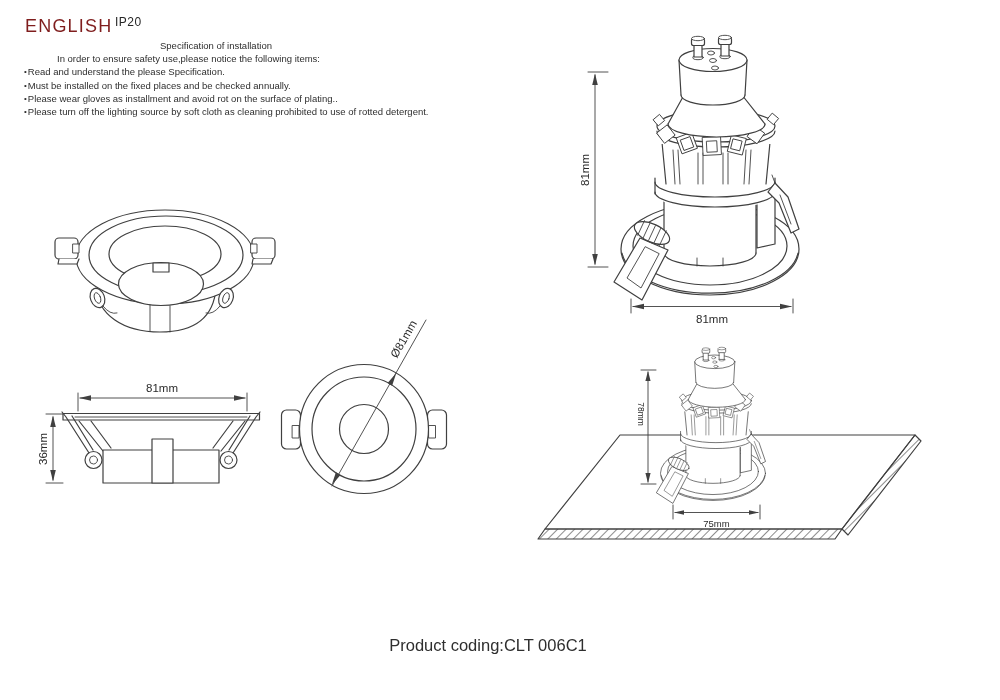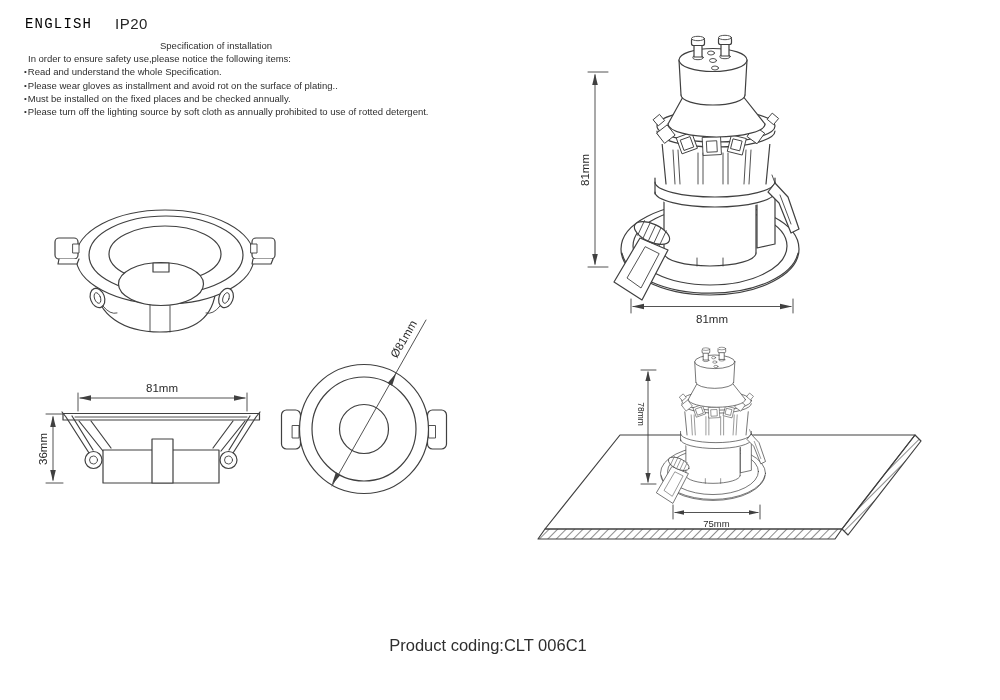--- a/index.html
+++ b/index.html
@@ -1,23 +1,23 @@
 <!DOCTYPE html>
 <html><head>
 <meta charset="utf-8">
 <style>
   html,body{margin:0;padding:0;background:#fff;}
   #page{position:relative;width:1000px;height:700px;background:#fff;overflow:hidden;
         font-family:"Liberation Sans",sans-serif;color:#2b2b2b;}
   .abs{position:absolute;}
-  #hdr-lang{left:25px;top:16px;font-size:14px;letter-spacing:1.2px;color:#000000;font-family:Liberation Mono, monospace;}
-  #hdr-ip{left:115px;top:15px;font-size:15px;letter-spacing:.5px;color:#262626;}
+  #hdr-lang{left:25px;top:16px;font-size:18px;letter-spacing:1.2px;color:#7f1d1d;}
+  #hdr-ip{left:115px;top:15px;font-size:12px;letter-spacing:.5px;color:#262626;}
   #spec{left:24px;top:39px;width:500px;font-size:9.5px;line-height:13.2px;color:#2e2e2e;}
   .spec-title{padding-left:136px;}
-  .spec-intro{padding-left:4px;}
+  .spec-intro{padding-left:4px;margin-left:29px;}
   .blt{font-size:8px;vertical-align:1px;padding-right:1px;}
   #footer{left:-12px;top:636px;width:1000px;text-align:center;font-size:16.5px;color:#2e2e2e;}
   svg{position:absolute;overflow:visible;}
   svg *{stroke:#404040;fill:none;stroke-width:1.2;stroke-linecap:round;stroke-linejoin:round;}
   svg .wf{fill:#ffffff;}
   svg .occ{fill:#ffffff;stroke:none;}
   svg .thin{stroke-width:0.9;}
   svg .arr{fill:#404040;stroke:none;}
   svg text{stroke:none;fill:#2b2b2b;font-family:"Liberation Sans",sans-serif;}
   .dimtxt{font-size:11.5px;}
@@ -28,24 +28,24 @@
 <body>
 
 <div id="page">
 
   <div class="abs" id="hdr-lang">ENGLISH</div>
   <div class="abs" id="hdr-ip">IP20</div>
 
   <div class="abs" id="spec">
     <div class="spec-title">Specification of installation</div>
     <div class="spec-intro">In order to ensure safety use,please notice the following items:</div>
-    <div class="spec-item"><span class="blt">•</span><span>Read and understand the whole Specification.</span></div>
+    <div class="spec-item"><span class="blt">•</span><span>Read and understand the please Specification.</span></div>
+    <div class="spec-item"><span class="blt">•</span><span>Must be installed on the fixed places and be checked annually.</span></div>
     <div class="spec-item"><span class="blt">•</span><span>Please wear gloves as installment and avoid rot on the surface of plating..</span></div>
-    <div class="spec-item"><span class="blt">•</span><span>Must be installed on the fixed places and be checked annually.</span></div>
-    <div class="spec-item"><span class="blt">•</span><span>Please turn off the lighting source by soft cloth as annually prohibited to use of rotted detergent.</span></div>
+    <div class="spec-item"><span class="blt">•</span><span>Please turn off the lighting source by soft cloth as cleaning prohibited to use of rotted detergent.</span></div>
   </div>
 
   <svg style="left:40px;top:198px" width="245" height="150" viewBox="40 198 245 150">
     <g>
       <path d="M 96 288 C 98 314 122 332 160 332 C 198 332 214 314 216 288" class="wf"></path>
       <ellipse cx="165" cy="257" rx="89" ry="47" class="wf"></ellipse>
       <ellipse cx="166" cy="255" rx="77" ry="39"></ellipse>
       <ellipse cx="165" cy="254" rx="56" ry="28"></ellipse>
       <ellipse cx="161" cy="284" rx="42.5" ry="21.5" class="wf"></ellipse>
       <rect x="153" y="263" width="16" height="9" class="wf"></rect>

